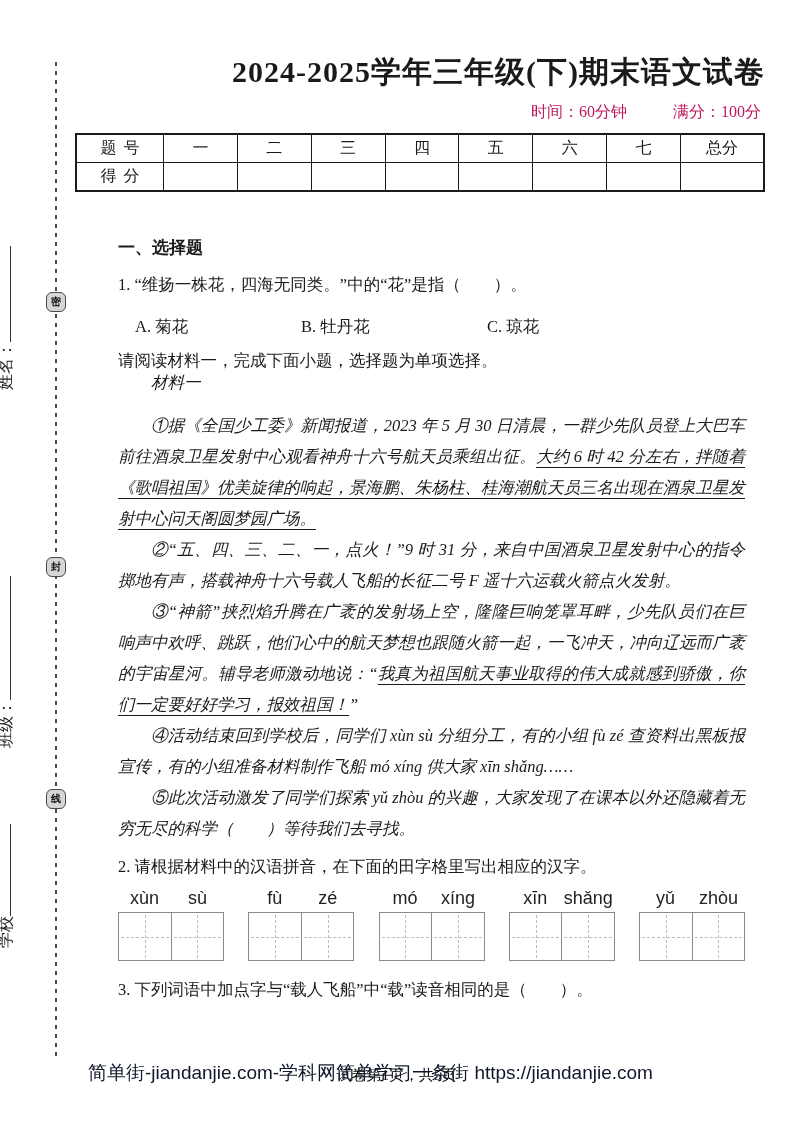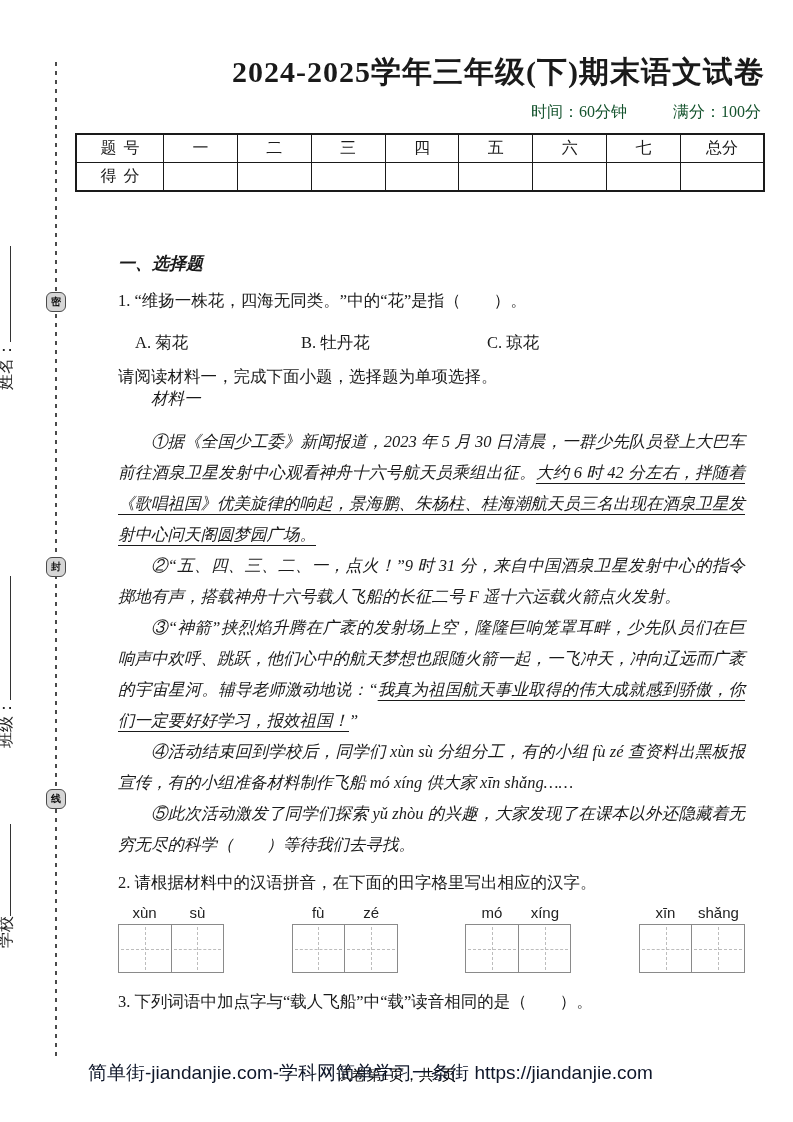--- a/index.html
+++ b/index.html
@@ -21,46 +21,46 @@
   .vlabel{
     position:absolute;left:17px;height:22px;line-height:22px;white-space:nowrap;
     transform:rotate(-90deg);transform-origin:0 100%;font-size:16px;color:#222;
   }
   .vlabel .uline{display:inline-block;border-bottom:1.3px solid #333;height:13px;}
   .ul-name{width:96px}.ul-class{width:124px}.ul-school{width:92px}
   .vl-name{top:368px}.vl-class{top:726px}.vl-school{top:926px}
   
   .content{position:absolute;left:75px;top:50px;width:690px;}
   .title{text-align:right;font-size:30px;font-weight:bold;letter-spacing:1px;line-height:44px;}
-  .meta{text-align:right;font-size:16px;margin-top:8px;padding-right:4px;color:#14532d;}
+  .meta{text-align:right;font-size:16px;margin-top:8px;padding-right:4px;color:#be185d;}
   .meta .gap{margin-left:42px;}
   
   .score-table{width:100%;border-collapse:collapse;margin-top:10px;border:2.5px solid #1a1a1a;}
   .score-table td{border:1.2px solid #1a1a1a;height:27px;text-align:center;font-size:16px;padding:0;}
   .score-table td.hd{letter-spacing:7px;text-indent:7px;width:86px;}
   .score-table td.total{width:82px;}
   
   .qa{margin-left:43px;width:627px;font-size:16.5px;}
   .sec-heading{font-weight:bold;font-size:17px;}
-  .sec1{margin-top:60px;font-style:italic;}
+  .sec1{margin-top:44px;}
   .q1{margin-top:15px;}
   .options{display:flex;margin-top:20px;padding-left:17px;}
   .opt-a{width:166px}.opt-b{width:186px}
   .sec2{margin-top:30px;}
   .intro{margin-top:12px;}
   .material{font-style:italic;}
   .material-title{text-indent:2em;}
   .mpara{margin:0;text-indent:2em;text-align:justify;line-height:31px;font-size:16.5px;}
   .material-body{margin-top:16px;}
   .useg{text-decoration:underline;text-underline-offset:5px;text-decoration-thickness:1px;}
   .q2{margin-top:12px;}
   
   .tz-row{display:flex;justify-content:space-between;margin-top:10px;}
   .tz-group{width:106px;}
-  .tz-labels{display:flex;font-family:"Liberation Sans","DejaVu Sans",sans-serif;font-size:15px;color:#222;margin-bottom:3px;}
+  .tz-labels{display:flex;font-family:"Liberation Sans","DejaVu Sans",sans-serif;font-size:18px;color:#222;margin-bottom:3px;}
   .tz-labels span{flex:1;text-align:center;}
   .tz-cells{display:flex;border:1.2px solid #8a8a8a;}
   .tz-cell{flex:1;height:47px;position:relative;background:#fff;}
   .tz-cell + .tz-cell{border-left:1.2px solid #8a8a8a;}
   .tz-cell::before{content:"";position:absolute;left:2px;right:2px;top:50%;border-top:1.3px dashed #bdbdbd;}
   .tz-cell::after{content:"";position:absolute;top:2px;bottom:2px;left:50%;border-left:1.3px dashed #bdbdbd;}
   .q3{margin-top:18px;}
   
   .page-num{position:absolute;left:0;width:793px;top:1066px;text-align:center;font-size:15px;color:#000000;z-index:1;}
   .watermark{
@@ -183,20 +183,30 @@
         <div class="tz-group">
           <div class="tz-labels">
             <span>xīn</span>
             <span>shǎng</span>
           </div>
           <div class="tz-cells">
             <div class="tz-cell"></div>
             <div class="tz-cell"></div>
           </div>
         </div>
+        <div class="tz-group">
+          <div class="tz-labels">
+            <span>yǔ</span>
+            <span>zhòu</span>
+          </div>
+          <div class="tz-cells">
+            <div class="tz-cell"></div>
+            <div class="tz-cell"></div>
+          </div>
+        </div>
       </div>
 
       <div class="q3">3. 下列词语中加点字与“载人飞船”中“载”读音相同的是（　　）。</div>
 
     </div>
   </div>
 
   <div class="page-num">试卷第1页，共5页</div>
   <div class="watermark">简单街-jiandanjie.com-学科网简单学习一条街 https://jiandanjie.com</div>
 

